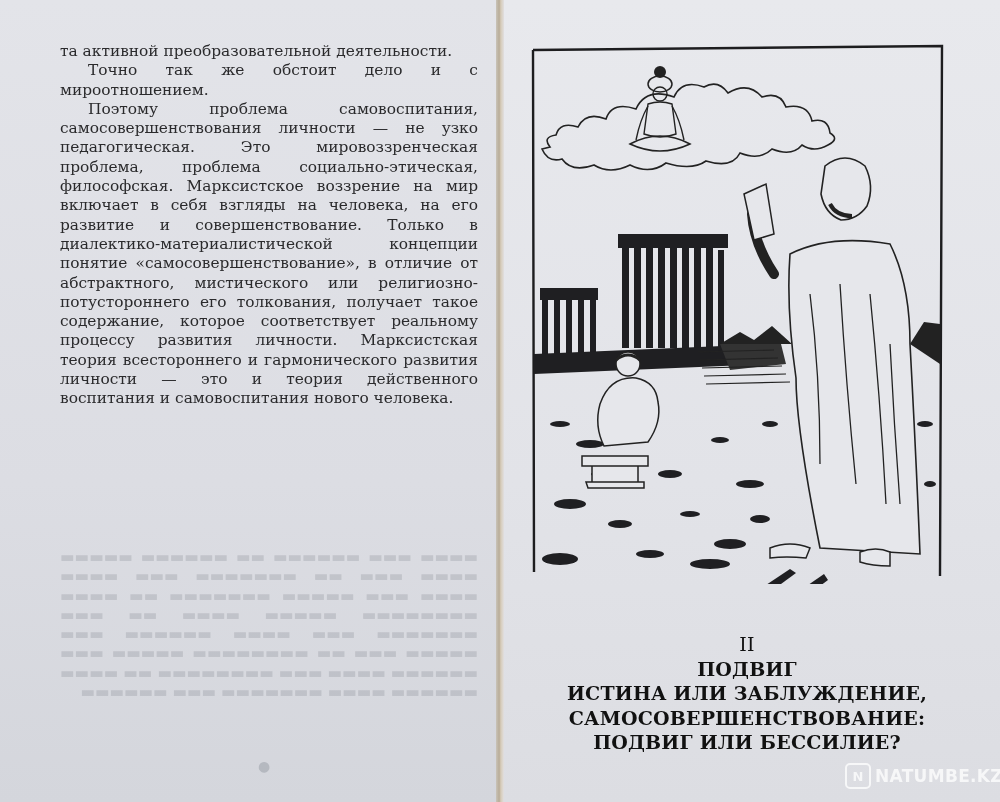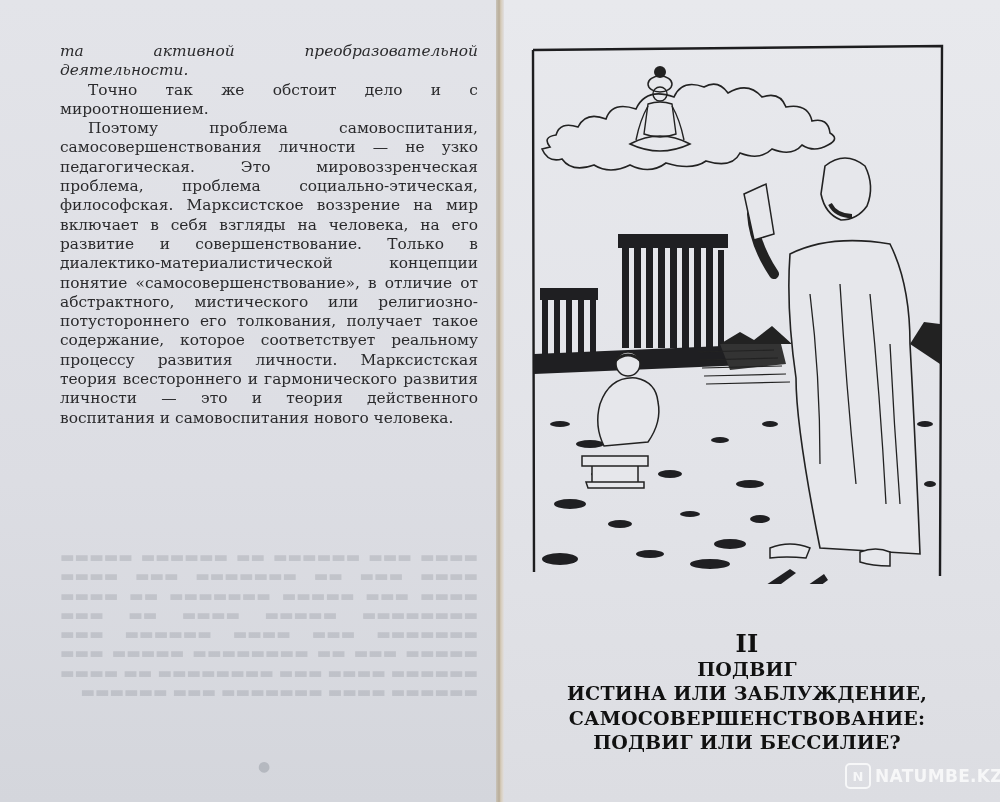--- a/index.html
+++ b/index.html
@@ -21,41 +21,41 @@
     position: absolute; left: 496px; top: 0; width: 8px; height: 802px;
     background: linear-gradient(90deg, #c9c3b8 0%, #b8ac98 40%, #d6cbb8 60%, #e1dfe0 100%);
   }
   .text-block {
     position: absolute; left: 60px; top: 42px; width: 418px;
     font-size: 15.4px; line-height: 19.3px; color: #2a2a2c;
     text-align: justify;
   }
   .text-block p { margin: 0; text-indent: 0; }
   .text-block p.indent { text-indent: 28px; }
-  .text-block .em { font-style: italic; }
+  .text-block .em { }
   .bleed {
     position: absolute; left: 60px; top: 548px; width: 418px;
     color: rgba(110,115,125,0.22); font-size: 15.4px; line-height: 19.3px;
     text-align: justify; filter: blur(0.6px);
     transform: scaleX(-1);
   }
   .bleed-num {
     position: absolute; left: 258px; top: 758px; color: rgba(110,115,125,0.3);
     font-size: 14px; filter: blur(0.6px);
   }
   .illustration {
     position: absolute; left: 533px; top: 44px; width: 414px; height: 540px;
   }
   .illustration svg { width: 100%; height: 100%; }
   .chapter {
     position: absolute; left: 500px; top: 632px; width: 500px; text-align: center;
     font-family: "DejaVu Serif", serif; font-weight: bold; color: #111;
     font-size: 19px; line-height: 24.5px; letter-spacing: 0.2px;
   }
-  .chapter .num { font-weight: bold; font-size: 24px; }
+  .chapter .num { font-weight: normal; font-size: 19px; }
   .watermark {
     position: absolute; left: 845px; top: 763px; display: flex; align-items: center;
     color: rgba(255,255,255,0.75); font-family: "DejaVu Sans", sans-serif;
     font-weight: bold; font-size: 17px; letter-spacing: 0.3px;
   }
   .watermark .logo {
     width: 22px; height: 22px; border: 2px solid rgba(255,255,255,0.75);
     border-radius: 5px; margin-right: 4px; display: flex; align-items: center; justify-content: center;
     font-size: 13px;
   }

